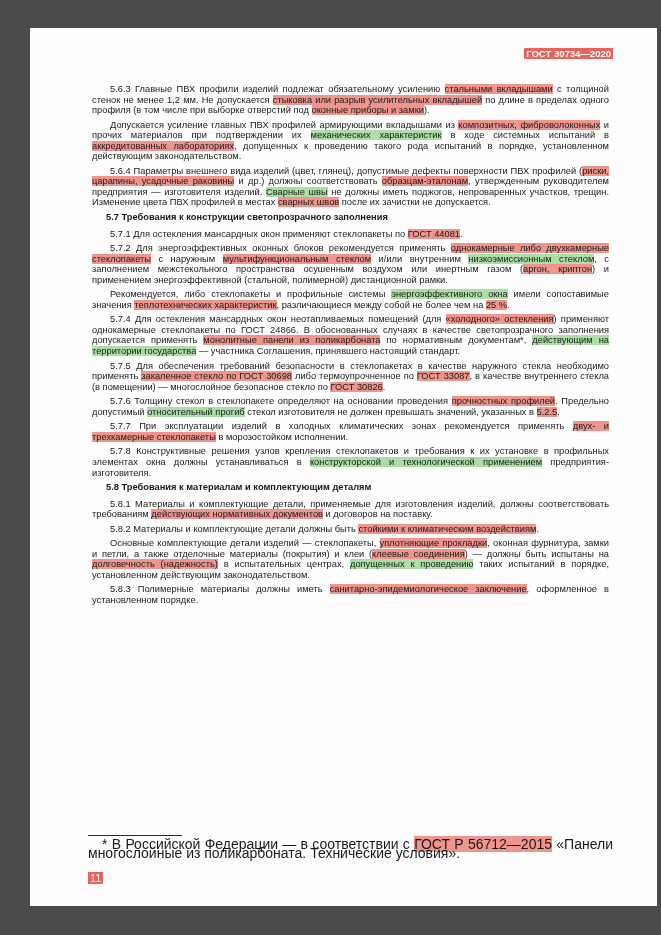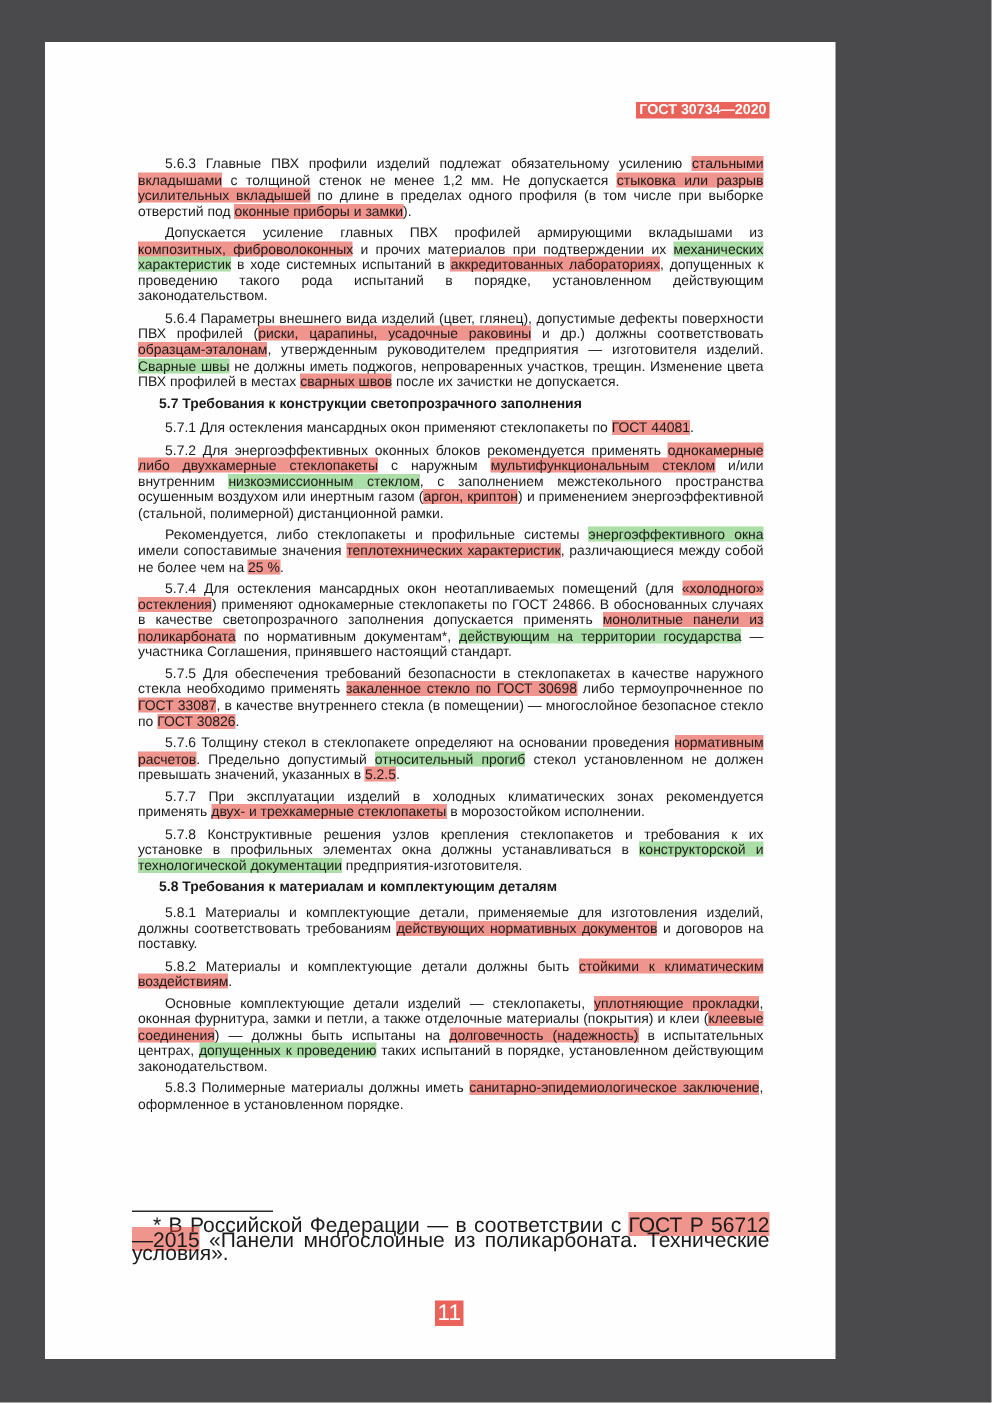--- a/index.html
+++ b/index.html
@@ -6,24 +6,24 @@
   body {
     width: 661px; height: 935px;
     background: #4a4a4d;
     font-family: "Liberation Sans", sans-serif;
     position: relative;
     overflow: hidden;
   }
   .page {
     position: absolute;
     left: 30px; top: 28px;
-    width: 527px; height: 878px;
+    width: 627px; height: 878px;
     background: #fefefe;
     box-sizing: border-box;
-    padding: 40px 44px 22px 58px;
+    padding: 20px 44px 22px 58px;
     display: flex;
     flex-direction: column;
     color: #161616;
   }
   .doc-header {
     text-align: right;
     font-weight: bold;
     font-size: 9.5px;
     line-height: 12px;
     margin-bottom: 20px;
@@ -52,23 +52,23 @@
   }
   .footnote-area p {
     margin: 0;
     font-size: 14px;
     line-height: 9.7px;
     text-align: justify;
     text-indent: 14px;
     color: #1a1a1a;
   }
   .page-number {
-    text-align: center;
-    font-size: 15px;
-    margin-top: 26px;
+    text-align: left;
+    font-size: 11px;
+    margin-top: 13px;
     padding-right: 2px;
   }
 </style>
 </head>
 <body>
 
 <div class="page">
 
   <div class="doc-header">
     <span class="hl-r-badge">ГОСТ 30734—2020</span>
@@ -77,23 +77,23 @@
   <div class="content">
     <p><span>5.6.3 Главные ПВХ профили изделий подлежат обязательному усилению </span><span class="hl-r">стальными вкладышами</span><span> с толщиной стенок не менее 1,2 мм. Не допускается </span><span class="hl-r">стыковка или разрыв усилительных вкладышей</span><span> по длине в пределах одного профиля (в том числе при выборке отверстий под </span><span class="hl-r">оконные приборы и замки</span><span>).</span></p>
     <p><span>Допускается усиление главных ПВХ профилей армирующими вкладышами из </span><span class="hl-r">композитных, фиброволоконных</span><span> и прочих материалов при подтверждении их </span><span class="hl-g">механических характеристик</span><span> в ходе системных испытаний в </span><span class="hl-r">аккредитованных лабораториях</span><span>, допущенных к проведению такого рода испытаний в порядке, установленном действующим законодательством.</span></p>
     <p><span>5.6.4 Параметры внешнего вида изделий (цвет, глянец), допустимые дефекты поверхности ПВХ профилей (</span><span class="hl-r">риски, царапины, усадочные раковины</span><span> и др.) должны соответствовать </span><span class="hl-r">образцам-эталонам</span><span>, утвержденным руководителем предприятия — изготовителя изделий. </span><span class="hl-g">Сварные швы</span><span> не должны иметь поджогов, непроваренных участков, трещин. Изменение цвета ПВХ профилей в местах </span><span class="hl-r">сварных швов</span><span> после их зачистки не допускается.</span></p>
     <p class="heading"><span>5.7 Требования к конструкции светопрозрачного заполнения</span></p>
     <p><span>5.7.1 Для остекления мансардных окон применяют стеклопакеты по </span><span class="hl-r">ГОСТ 44081</span><span>.</span></p>
     <p><span>5.7.2 Для энергоэффективных оконных блоков рекомендуется применять </span><span class="hl-r">однокамерные либо двухкамерные стеклопакеты</span><span> с наружным </span><span class="hl-r">мультифункциональным стеклом</span><span> и/или внутренним </span><span class="hl-g">низкоэмиссионным стеклом</span><span>, с заполнением межстекольного пространства осушенным воздухом или инертным газом (</span><span class="hl-r">аргон, криптон</span><span>) и применением энергоэффективной (стальной, полимерной) дистанционной рамки.</span></p>
     <p><span>Рекомендуется, либо стеклопакеты и профильные системы </span><span class="hl-g">энергоэффективного окна</span><span> имели сопоставимые значения </span><span class="hl-r">теплотехнических характеристик</span><span>, различающиеся между собой не более чем на </span><span class="hl-r">25 %</span><span>.</span></p>
     <p><span>5.7.4 Для остекления мансардных окон неотапливаемых помещений (для </span><span class="hl-r">«холодного» остекления</span><span>) применяют однокамерные стеклопакеты по ГОСТ 24866. В обоснованных случаях в качестве светопрозрачного заполнения допускается применять </span><span class="hl-r">монолитные панели из поликарбоната</span><span> по нормативным документам*, </span><span class="hl-g">действующим на территории государства</span><span> — участника Соглашения, принявшего настоящий стандарт.</span></p>
     <p><span>5.7.5 Для обеспечения требований безопасности в стеклопакетах в качестве наружного стекла необходимо применять </span><span class="hl-r">закаленное стекло по ГОСТ 30698</span><span> либо термоупрочненное по </span><span class="hl-r">ГОСТ 33087</span><span>, в качестве внутреннего стекла (в помещении) — многослойное безопасное стекло по </span><span class="hl-r">ГОСТ 30826</span><span>.</span></p>
-    <p><span>5.7.6 Толщину стекол в стеклопакете определяют на основании проведения </span><span class="hl-r">нормативным расчетов</span><span>. Предельно допустимый </span><span class="hl-g">относительный прогиб</span><span> стекол установленном не должен превышать значений, указанных в </span><span class="hl-r">5.2.5</span><span>.</span></p>
+    <p><span>5.7.6 Толщину стекол в стеклопакете определяют на основании проведения </span><span class="hl-r">прочностных профилей</span><span>. Предельно допустимый </span><span class="hl-g">относительный прогиб</span><span> стекол изготовителя не должен превышать значений, указанных в </span><span class="hl-r">5.2.5</span><span>.</span></p>
     <p><span>5.7.7 При эксплуатации изделий в холодных климатических зонах рекомендуется применять </span><span class="hl-r">двух- и трехкамерные стеклопакеты</span><span> в морозостойком исполнении.</span></p>
-    <p><span>5.7.8 Конструктивные решения узлов крепления стеклопакетов и требования к их установке в профильных элементах окна должны устанавливаться в </span><span class="hl-g">конструкторской и технологической документации</span><span> предприятия-изготовителя.</span></p>
+    <p><span>5.7.8 Конструктивные решения узлов крепления стеклопакетов и требования к их установке в профильных элементах окна должны устанавливаться в </span><span class="hl-g">конструкторской и технологической применением</span><span> предприятия-изготовителя.</span></p>
     <p class="heading"><span>5.8 Требования к материалам и комплектующим деталям</span></p>
     <p><span>5.8.1 Материалы и комплектующие детали, применяемые для изготовления изделий, должны соответствовать требованиям </span><span class="hl-r">действующих нормативных документов</span><span> и договоров на поставку.</span></p>
     <p><span>5.8.2 Материалы и комплектующие детали должны быть </span><span class="hl-r">стойкими к климатическим воздействиям</span><span>.</span></p>
     <p><span>Основные комплектующие детали изделий — стеклопакеты, </span><span class="hl-r">уплотняющие прокладки</span><span>, оконная фурнитура, замки и петли, а также отделочные материалы (покрытия) и клеи (</span><span class="hl-r">клеевые соединения</span><span>) — должны быть испытаны на </span><span class="hl-r">долговечность (надежность)</span><span> в испытательных центрах, </span><span class="hl-g">допущенных к проведению</span><span> таких испытаний в порядке, установленном действующим законодательством.</span></p>
     <p><span>5.8.3 Полимерные материалы должны иметь </span><span class="hl-r">санитарно-эпидемиологическое заключение</span><span>, оформленное в установленном порядке.</span></p>
   </div>
 
   <div class="footnote-area">
     <hr class="footnote-rule">
     <p><span>*  В Российской Федерации — в соответствии с </span><span class="hl-r">ГОСТ Р 56712—2015</span><span> «Панели многослойные из поликарбоната. Технические условия».</span></p>

